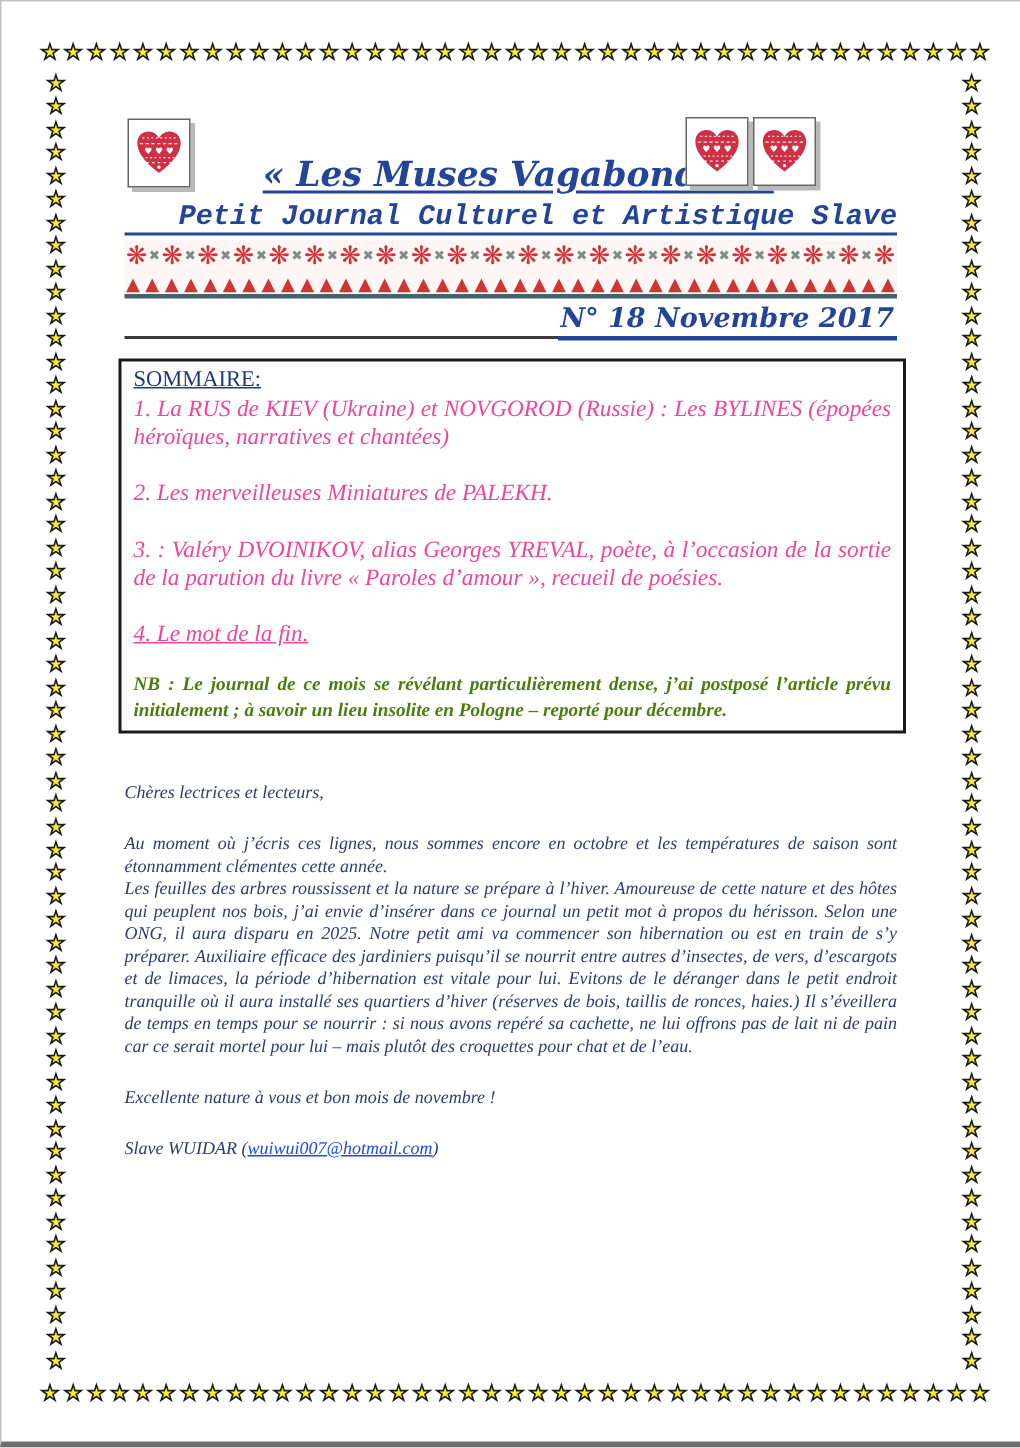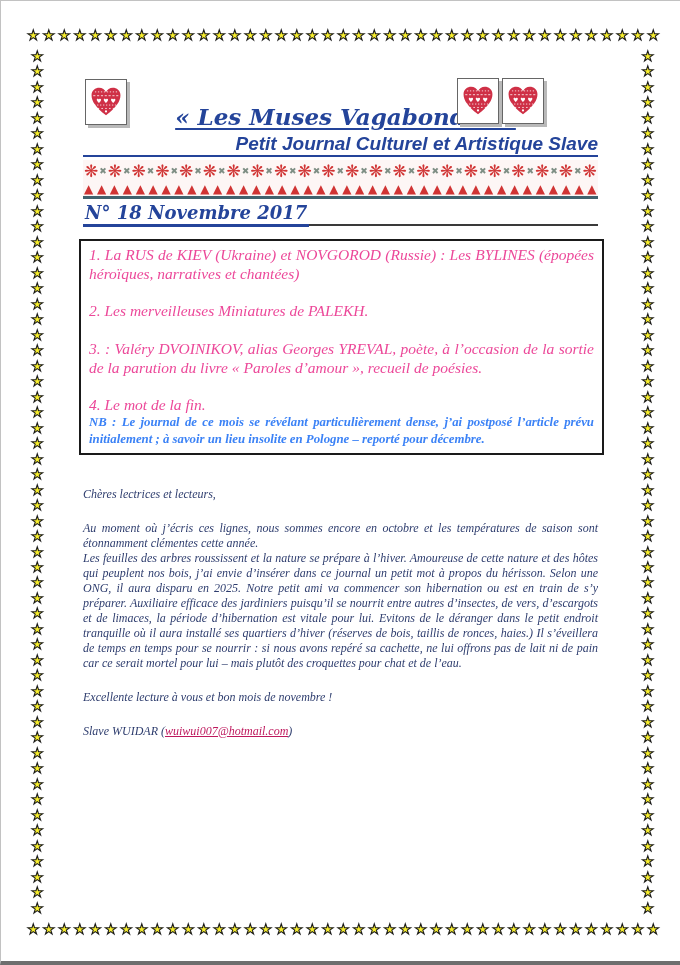--- a/index.html
+++ b/index.html
@@ -43,40 +43,40 @@
   
   .title {
     display:block; text-align:center; margin:26px 50px 0 60px;
     font-family:"DejaVu Serif", serif; font-style:italic; font-weight:bold;
     font-size:23px; color:#24449a;
     text-decoration:underline; text-underline-offset:3px;
     white-space:nowrap;
   }
   .subtitle-row { margin-top:3px; border-bottom:2px solid #24449a; text-align:right; }
   .subtitle {
-    font-family:Liberation Sans, sans-serif; font-style:italic; font-weight:bold;
+    font-family:Liberation Mono, monospace; font-style:italic; font-weight:bold;
     font-size:19px; color:#24449a; white-space:nowrap;
   }
   
   .band { margin-top:3px; background:#fdf6f5; border-bottom:3px solid #41626e; }
   .band-flowers {
     display:flex; justify-content:space-between; align-items:center;
     height:23px; overflow:hidden; padding:0 1px;
     font-family:"DejaVu Sans", sans-serif;
   }
   .band-flowers .flower { color:#d03434; font-size:17px; line-height:1; }
   .band-flowers .xmot { color:#7e8e84; font-size:9px; line-height:1; }
   .band-triangles {
     display:flex; justify-content:space-between;
     height:13px; overflow:hidden; padding:0 1px;
     color:#d03434; font-size:12px; line-height:13px;
     font-family:"DejaVu Sans", sans-serif;
   }
   
-  .issue-row { border-bottom:2px solid #3a3a3a; text-align:left; padding-top:3px; }
+  .issue-row { border-bottom:2px solid #3a3a3a; text-align:right; padding-top:3px; }
   .issue {
     display:inline-block; margin-bottom:-3px;
     font-family:"DejaVu Serif", serif; font-style:italic; font-weight:bold;
     font-size:18px; color:#24449a;
     border-bottom:3px solid #24449a; padding:0 2px 1px 2px;
     white-space:nowrap;
   }
   
   .sommaire-box {
     margin:13px 0 0 -4px; width:calc(100% + 10px);
@@ -85,36 +85,36 @@
   }
   .sommaire-title {
     font-family:"Liberation Serif", serif; font-size:15px;
     color:#203a80; text-decoration:underline; margin-bottom:1px;
   }
   .som-item {
     font-family:"Liberation Serif", serif; font-style:italic;
     font-size:15.5px; line-height:1.24; color:#ec4899;
     text-align:justify; margin-bottom:18px;
   }
-  .som-item.last { margin-bottom:0; }
+  .som-item.last { margin-bottom:16px;text-decoration:underline; }
   .som-nb {
     font-family:"Liberation Serif", serif; font-style:italic; font-weight:bold;
-    font-size:12.8px; line-height:1.3; color:#3b82f6; text-align:justify;
+    font-size:12.8px; line-height:1.3; color:#4d7c0f; text-align:justify;
   }
   
   .letter { margin-top:32px; }
   .salutation, .para, .closing, .signature {
     font-family:"Liberation Serif", serif; font-style:italic;
     font-size:12px; line-height:1.25; color:#2e3d6e;
   }
   .salutation { margin-bottom:19px; }
   .para { text-align:justify; }
   .closing { margin-top:19px; }
   .signature { margin-top:19px; }
-  .email { color:#be185d; cursor:pointer; }
+  .email { color:#1d4ed8; cursor:pointer; }
 </style>
 </head>
 <body>
 
 <div class="page">
 
   <div class="stars-row stars-top" id="stars-top">
       <span>★</span>
       <span>★</span>
       <span>★</span>
@@ -453,29 +453,30 @@
           <span>▲</span>
           <span>▲</span>
         </div>
     </div>
 
     <div class="issue-row">
       <span class="issue">N° 18 Novembre 2017</span>
     </div>
 
     <div class="sommaire-box">
+      <div class="sommaire-title">SOMMAIRE:</div>
       <p class="som-item">1. La RUS de KIEV (Ukraine) et NOVGOROD (Russie) : Les BYLINES (épopées héroïques, narratives et chantées)</p>
       <p class="som-item">2. Les merveilleuses Miniatures de PALEKH.</p>
       <p class="som-item">3. : Valéry DVOINIKOV, alias Georges YREVAL, poète, à l’occasion de la sortie de la parution du livre « Paroles d’amour », recueil de poésies.</p>
       <p class="som-item last">4. Le mot de la fin.</p>
       <p class="som-nb">NB : Le journal de ce mois se révélant particulièrement dense, j’ai postposé l’article prévu initialement ; à savoir un lieu insolite en Pologne – reporté pour décembre.</p>
     </div>
 
     <div class="letter">
       <p class="salutation">Chères lectrices et lecteurs,</p>
       <p class="para">Au moment où j’écris ces lignes, nous sommes encore en octobre et les températures de saison sont étonnamment clémentes cette année.</p>
       <p class="para">Les feuilles des arbres roussissent et la nature se prépare à l’hiver. Amoureuse de cette nature et des hôtes qui peuplent nos bois, j’ai envie d’insérer dans ce journal un petit mot à propos du hérisson. Selon une ONG, il aura disparu en 2025. Notre petit ami va commencer son hibernation ou est en train de s’y préparer. Auxiliaire efficace des jardiniers puisqu’il se nourrit entre autres d’insectes, de vers, d’escargots et de limaces, la période d’hibernation est vitale pour lui. Evitons de le déranger dans le petit endroit tranquille où il aura installé ses quartiers d’hiver (réserves de bois, taillis de ronces, haies.) Il s’éveillera de temps en temps pour se nourrir : si nous avons repéré sa cachette, ne lui offrons pas de lait ni de pain car ce serait mortel pour lui – mais plutôt des croquettes pour chat et de l’eau.</p>
-      <p class="closing">Excellente lecture à vous et bon mois de novembre !</p>
+      <p class="closing">Excellente nature à vous et bon mois de novembre !</p>
       <p class="signature"><span>Slave WUIDAR (</span><a class="email" href="#">wuiwui007@hotmail.com</a><span>)</span></p>
     </div>
 
   </div>
 </div>
 
 </body></html>

